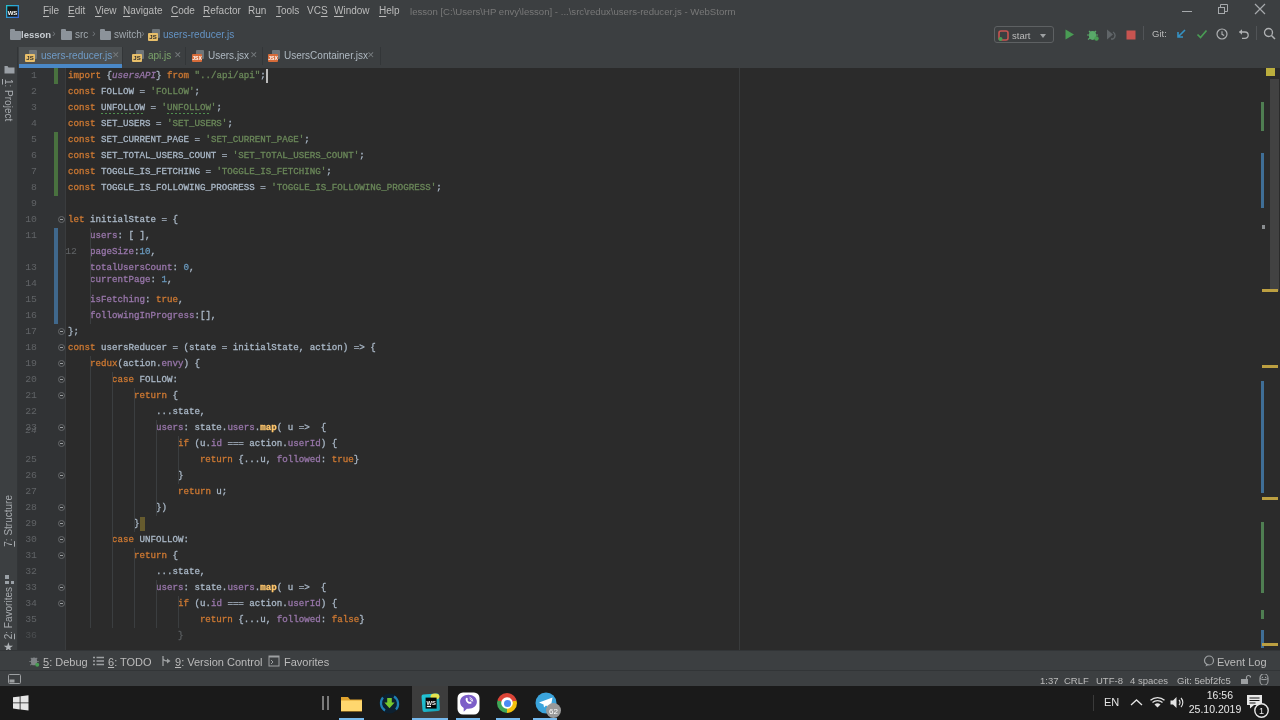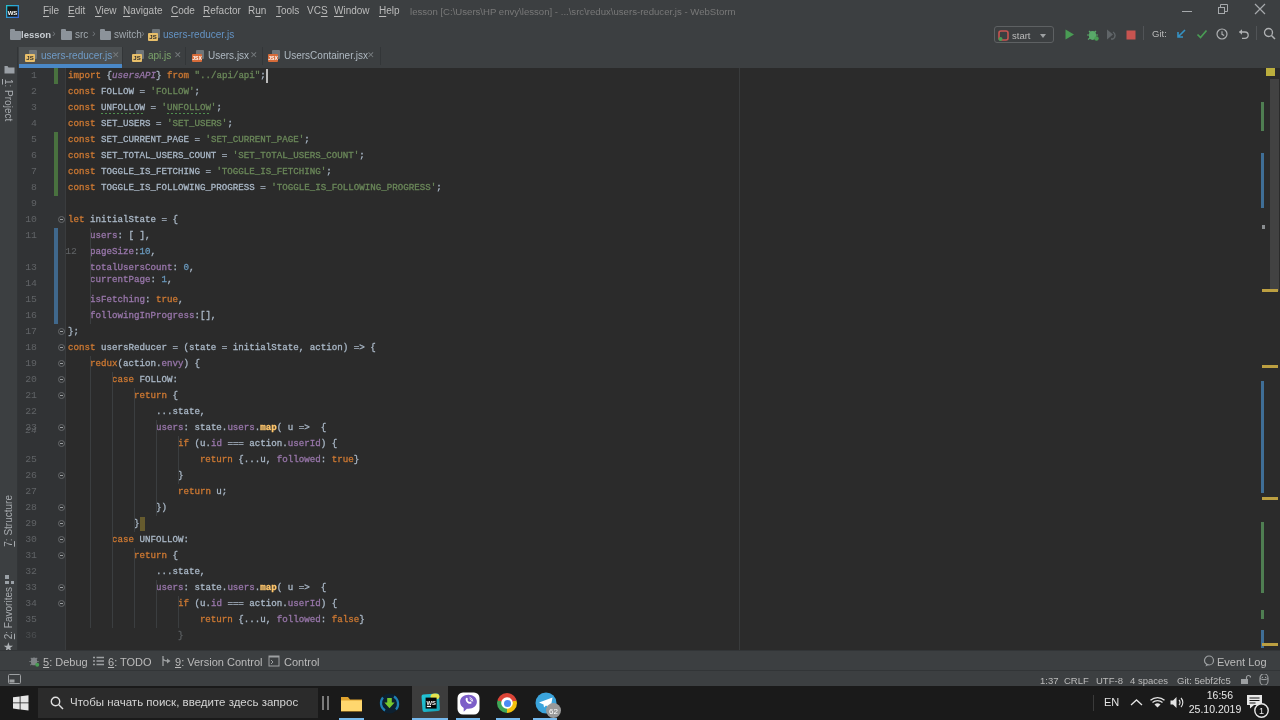--- a/index.html
+++ b/index.html
@@ -359,21 +359,21 @@
     <svg class="abs" style="left:160px;top:4px" width="11" height="12" viewBox="0 0 11 12">
       <path d="M3 1 V11 M3 4 C3 4 4 6 8 6" fill="none" stroke="#9DA0A2" stroke-width="1.3"></path>
       <path d="M7 3.5 L10.5 6 L7 8.5 Z" fill="#9DA0A2"></path>
     </svg>
     <span class="stripetxt" style="left:175px"><u>9</u>: Version Control</span>
     <svg class="abs" style="left:268px;top:4px" width="12" height="12" viewBox="0 0 12 12">
       <rect x="0.5" y="0.5" width="11" height="11" fill="#9DA0A2"></rect>
       <rect x="1.5" y="2.5" width="9" height="8" fill="#3C3F41"></rect>
       <path d="M3 5 L5 7 L3 9" stroke="#9DA0A2" stroke-width="1" fill="none"></path>
     </svg>
-    <span class="stripetxt" style="left:284px">Control</span>
+    <span class="stripetxt" style="left:284px">Favorites</span>
     <svg class="abs" style="left:1203px;top:4px" width="12" height="12" viewBox="0 0 12 12">
       <circle cx="6" cy="5.5" r="4.5" fill="none" stroke="#9DA0A2" stroke-width="1.2"></circle>
       <path d="M3.5 8.5 L2.5 11.5 L6 9.8" fill="#9DA0A2"></path>
     </svg>
     <span class="stripetxt" style="left:1217px">Event Log</span>
   </div>
 
   <div id="statusbar">
     <svg class="abs" style="left:8px;top:3px" width="13" height="10">
         <rect x="0.5" y="0.5" width="12" height="9" rx="1" fill="none" stroke="#9DA0A2" stroke-width="1"></rect>
@@ -396,27 +396,20 @@
     </svg>
   </div>
 
   <div id="taskbar">
     <svg class="abs" style="left:13px;top:9px" width="16" height="16" viewBox="0 0 16 16">
       <path d="M0 2.3 L6.7 1.4 V7.5 H0 Z" fill="#E6E6E6"></path>
       <path d="M7.5 1.3 L15.5 0.2 V7.5 H7.5 Z" fill="#E6E6E6"></path>
       <path d="M0 8.3 H6.7 V14.4 L0 13.5 Z" fill="#E6E6E6"></path>
       <path d="M7.5 8.3 H15.5 V15.6 L7.5 14.5 Z" fill="#E6E6E6"></path>
     </svg>
-    <div id="searchbox">
-      <svg class="abs" style="left:12px;top:8px" width="14" height="14" viewBox="0 0 14 14">
-        <circle cx="5.5" cy="5.5" r="4.2" fill="none" stroke="#E0E0E0" stroke-width="1.4"></circle>
-        <path d="M8.8 8.8 L13 13" stroke="#E0E0E0" stroke-width="1.4"></path>
-      </svg>
-      <span class="stxt">Чтобы начать поиск, введите здесь запрос</span>
-    </div>
     <div class="abs" style="left:322px;top:10px;width:1.5px;height:14px;background:#7A7A7A"></div>
     <div class="abs" style="left:327px;top:10px;width:1.5px;height:14px;background:#7A7A7A"></div>
 
     <svg class="abs" style="left:340px;top:9px" width="23" height="17" viewBox="0 0 23 17">
       <path d="M1 2 h7 l2 2.5 h12 v12 h-21 z" fill="#E0A32E"></path>
       <path d="M1 5.5 h21 v10.5 h-21 z" fill="#FFD76E"></path>
     </svg>
     <div class="tbunder" style="left:339px;width:25px"></div>
 
     <svg class="abs" style="left:379px;top:7px" width="21" height="21" viewBox="0 0 21 21">

